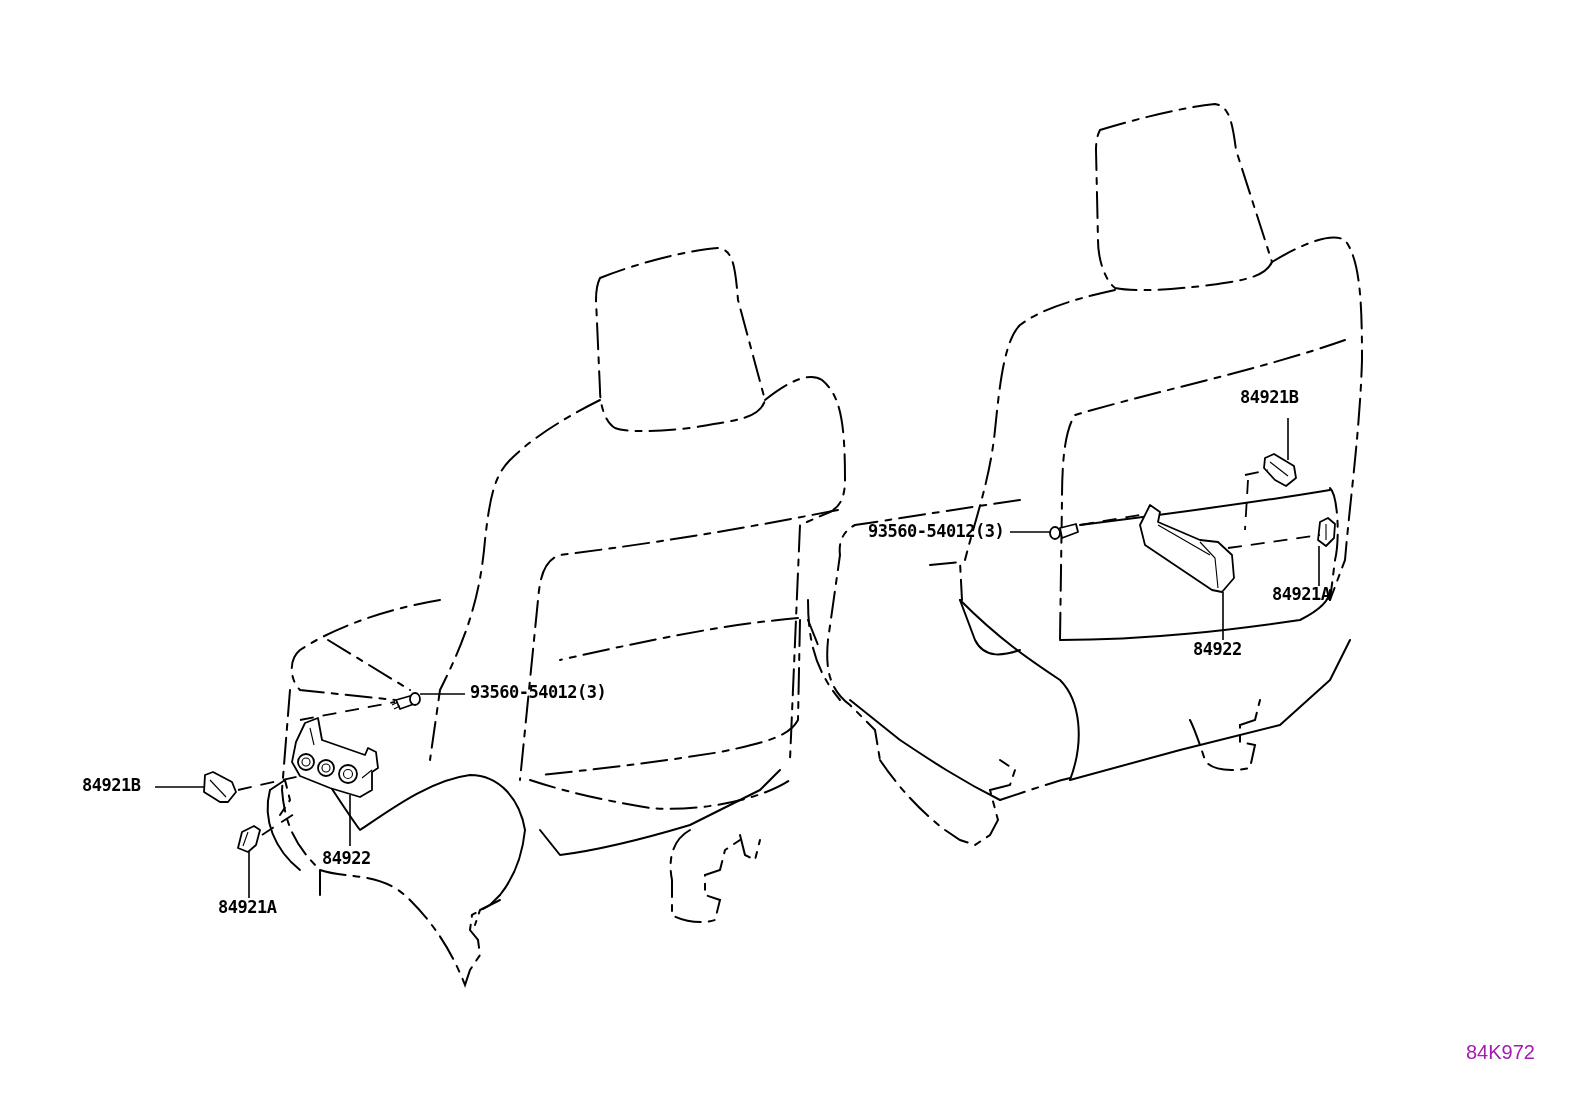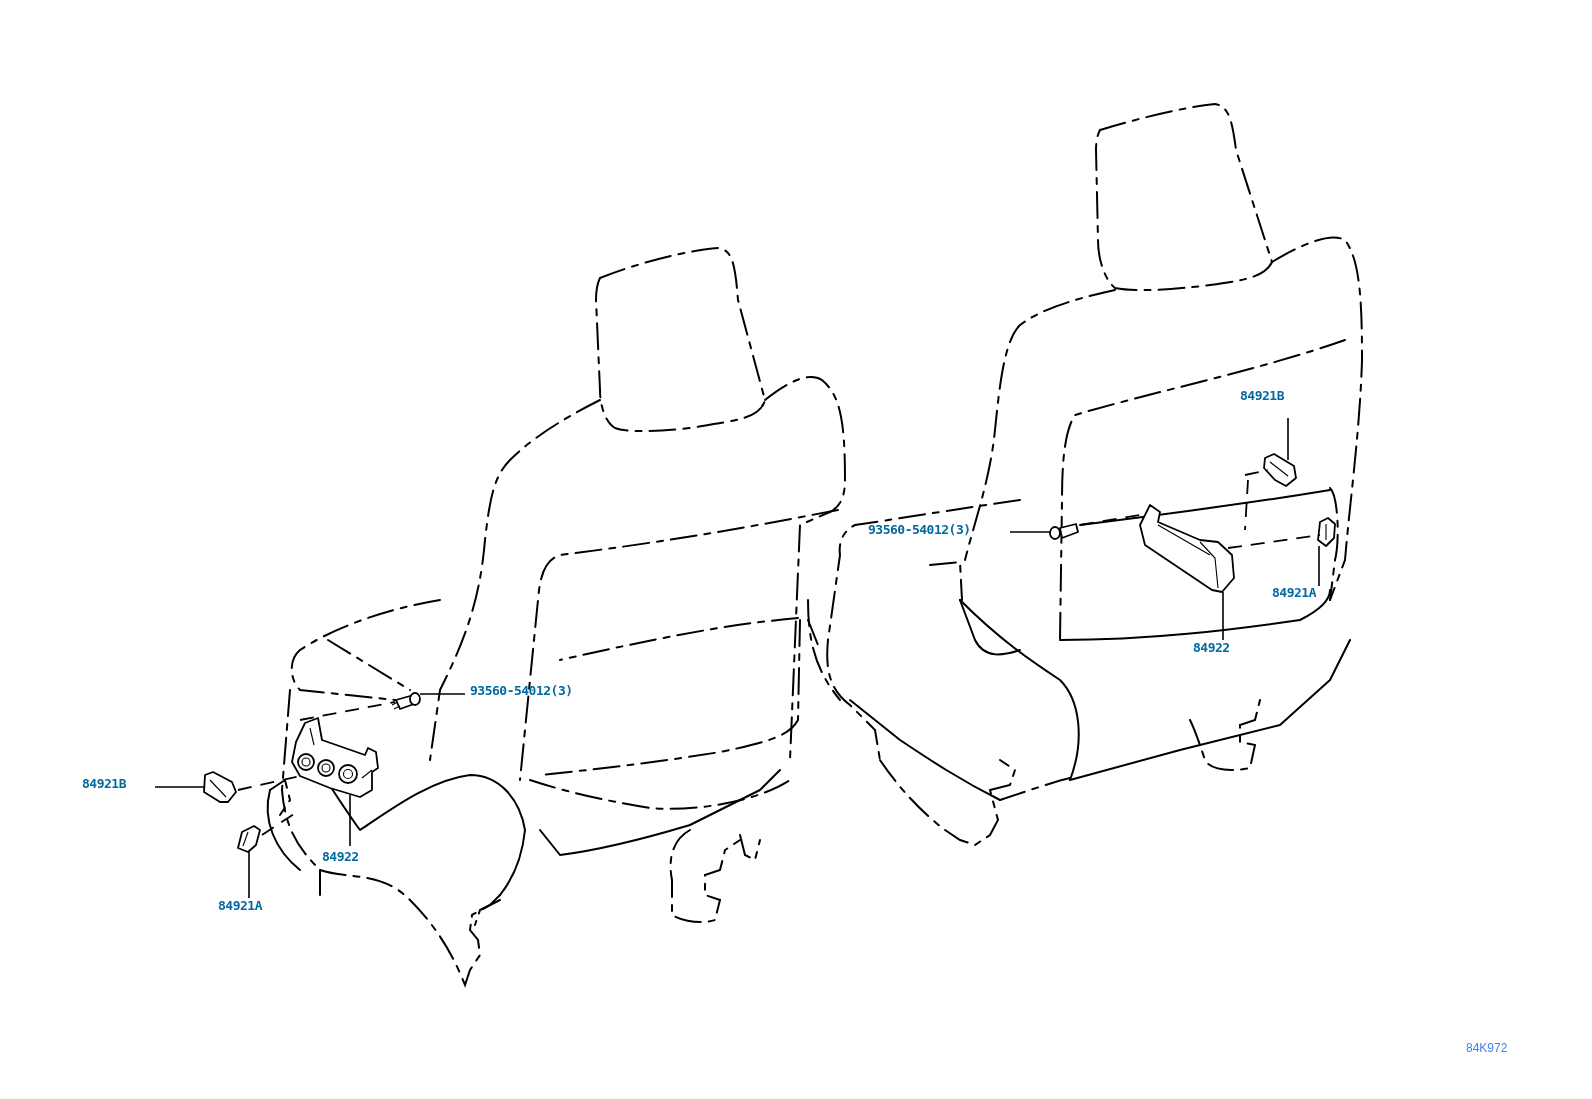--- a/index.html
+++ b/index.html
@@ -5,26 +5,26 @@
   html, body { margin: 0; padding: 0; background: #ffffff; }
   body { width: 1592px; height: 1099px; position: relative; overflow: hidden; }
   #diagram { position: absolute; left: 0; top: 0; width: 1592px; height: 1099px; }
   .solid { fill: none; stroke: #000; stroke-width: 2; stroke-linejoin: round; stroke-linecap: round; }
   .dash  { fill: none; stroke: #000; stroke-width: 2; stroke-dasharray: 26 8 6 8; stroke-linecap: round; }
   .guide { fill: none; stroke: #000; stroke-width: 1.8; stroke-dasharray: 14 9; }
   .lead  { fill: none; stroke: #000; stroke-width: 1.6; }
   .part  { fill: #fff; stroke: #000; stroke-width: 1.8; stroke-linejoin: round; }
   .thin  { fill: none; stroke: #000; stroke-width: 1.1; }
   .label {
-    position: absolute; font-family: "DejaVu Sans Mono", monospace; font-size: 13px;
-    color: #0369a1; white-space: nowrap; line-height: 1; letter-spacing: -0.5px; font-weight: bold;
+    position: absolute; font-family: "DejaVu Sans Mono", monospace; font-size: 17px;
+    color: #000000; white-space: nowrap; line-height: 1; letter-spacing: -0.5px; font-weight: bold;
   }
   .ref-code {
-    position: absolute; font-family: "Liberation Sans", sans-serif; font-size: 12px;
-    color: #3b82f6; line-height: 1;
+    position: absolute; font-family: "Liberation Sans", sans-serif; font-size: 20px;
+    color: #a21caf; line-height: 1;
   }
 </style>
 </head>
 <body>
 
 <svg id="diagram" viewBox="0 0 1592 1099" xmlns="http://www.w3.org/2000/svg">
 
   <g>
 
     <path class="dash" d="M600,278 C640,262 690,250 718,248 C732,250 735,262 738,300 L765,400 C760,418 740,420 690,428 C655,432 625,432 615,428 C605,422 600,405 600,390 L596,300 C596,288 598,282 600,278 Z"></path>

